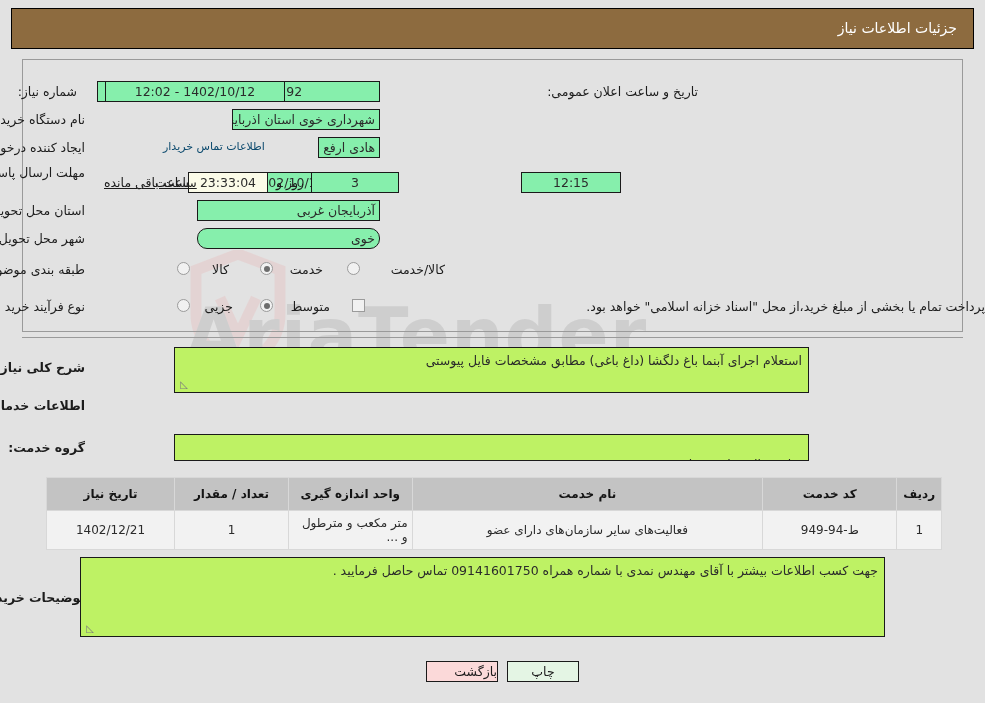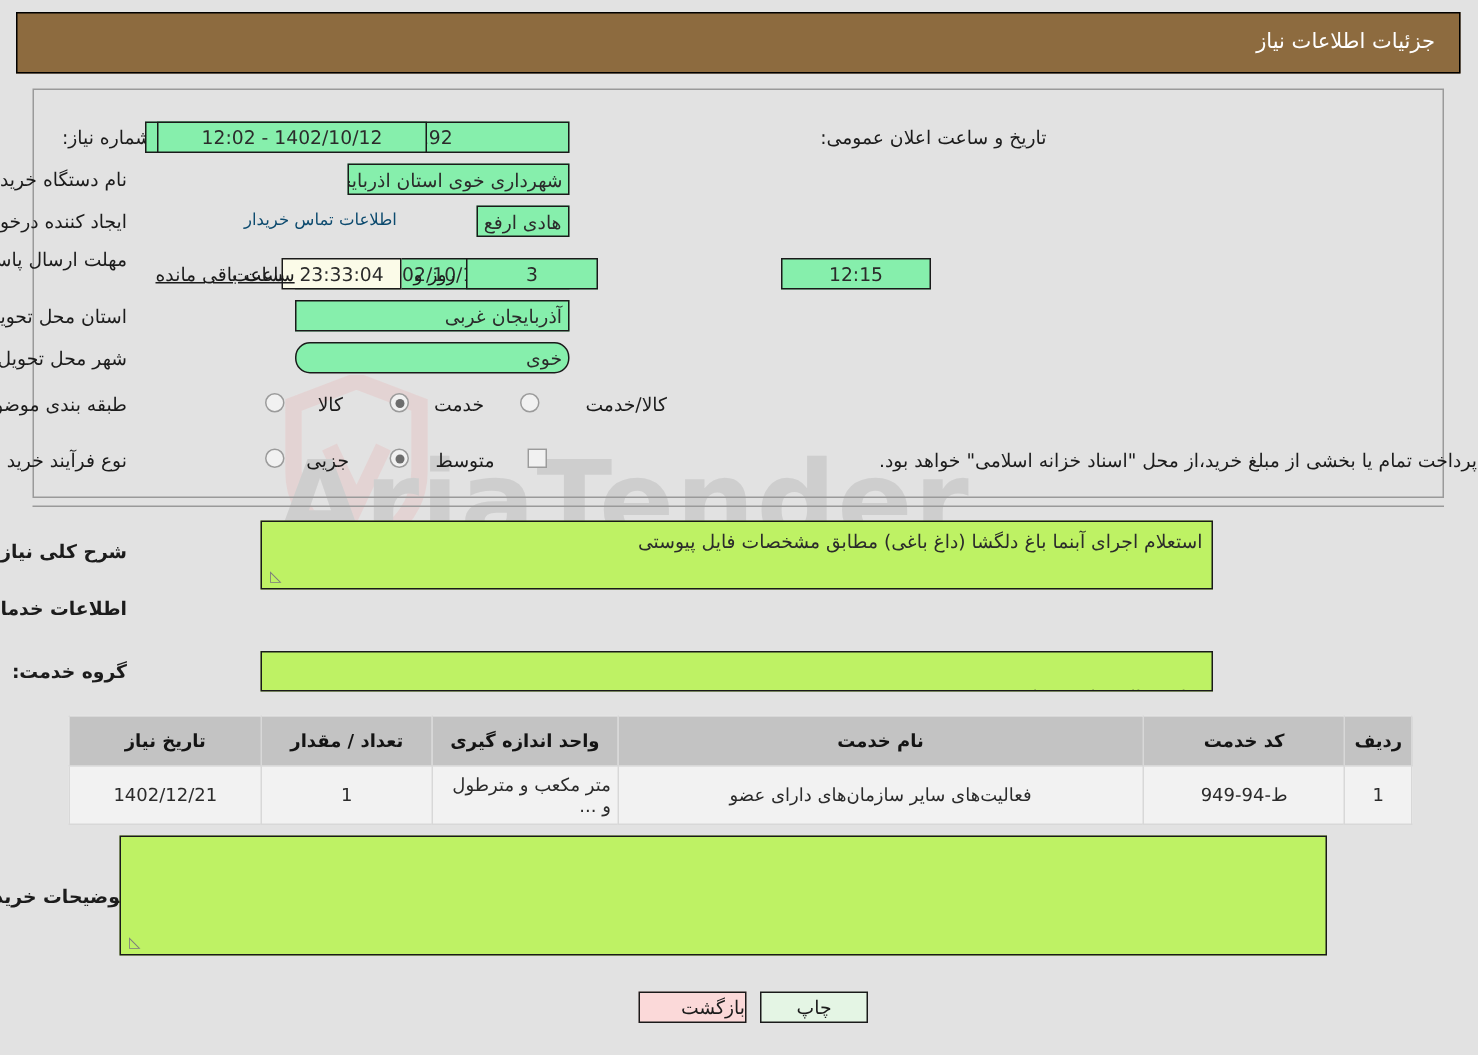--- a/index.html
+++ b/index.html
@@ -245,21 +245,21 @@
   <div class="wm-text">AriaTender</div>
   <div class="wm-sub">ARIATENDER.NET</div>
 </div>
 
 <div class="header-bar">
   <div class="header-title">جزئیات اطلاعات نیاز</div>
 </div>
 
 <div class="panel" id="panel-top"></div>
 
-<div class="lbl" style="right:884px; top:84px;">شماره نیاز:</div>
+<div class="lbl" style="right:908px; top:84px;">شماره نیاز:</div>
 <div class="fld" style="right:605px; top:81px; width:283px;">1102005612000192</div>
 
 <div class="lbl" style="right:287px; top:84px;">تاریخ و ساعت اعلان عمومی:</div>
 <div class="fld" style="right:700px; left:104px; top:81px; width:180px;">1402/10/12 - 12:02</div>
 
 <div class="lbl" style="right:900px; top:112px;">نام دستگاه خریدار:</div>
 <div class="fld rtlfill" style="right:605px; left:232px; top:109px;">شهرداری خوی استان اذربایجان غربی</div>
 
 <div class="lbl" style="right:900px; top:140px;">ایجاد کننده درخواست:</div>
 <div class="fld rtlfill" style="right:605px; left:318px; top:137px;">هادی ارفع نیا کارشناس امور مالی شهرداری خوی استان اذربایجان غربی</div>
@@ -337,17 +337,18 @@
       <td>فعالیت‌های سایر سازمان‌های دارای عضو</td>
       <td class="wrapcell">متر مکعب و مترطول و ...</td>
       <td>1</td>
       <td>1402/12/21</td>
     </tr>
   </tbody>
 </table>
 
 <div class="lbl lbl-b" style="right:900px; top:590px;">توضیحات خریدار:</div>
 <div class="ta" style="right:100px; left:80px; top:557px; height:80px;">
+  <span>جهت کسب اطلاعات بیشتر با آقای مهندس نمدی با شماره همراه 09141601750 تماس حاصل فرمایید .</span>
   <span class="grip">◺</span>
 </div>
 
 <div class="btn btn-print" style="left:507px; top:661px; width:72px;">چاپ</div>
 <div class="btn btn-back" style="left:426px; top:661px; width:72px;">بازگشت</div>
 
 </body></html>

